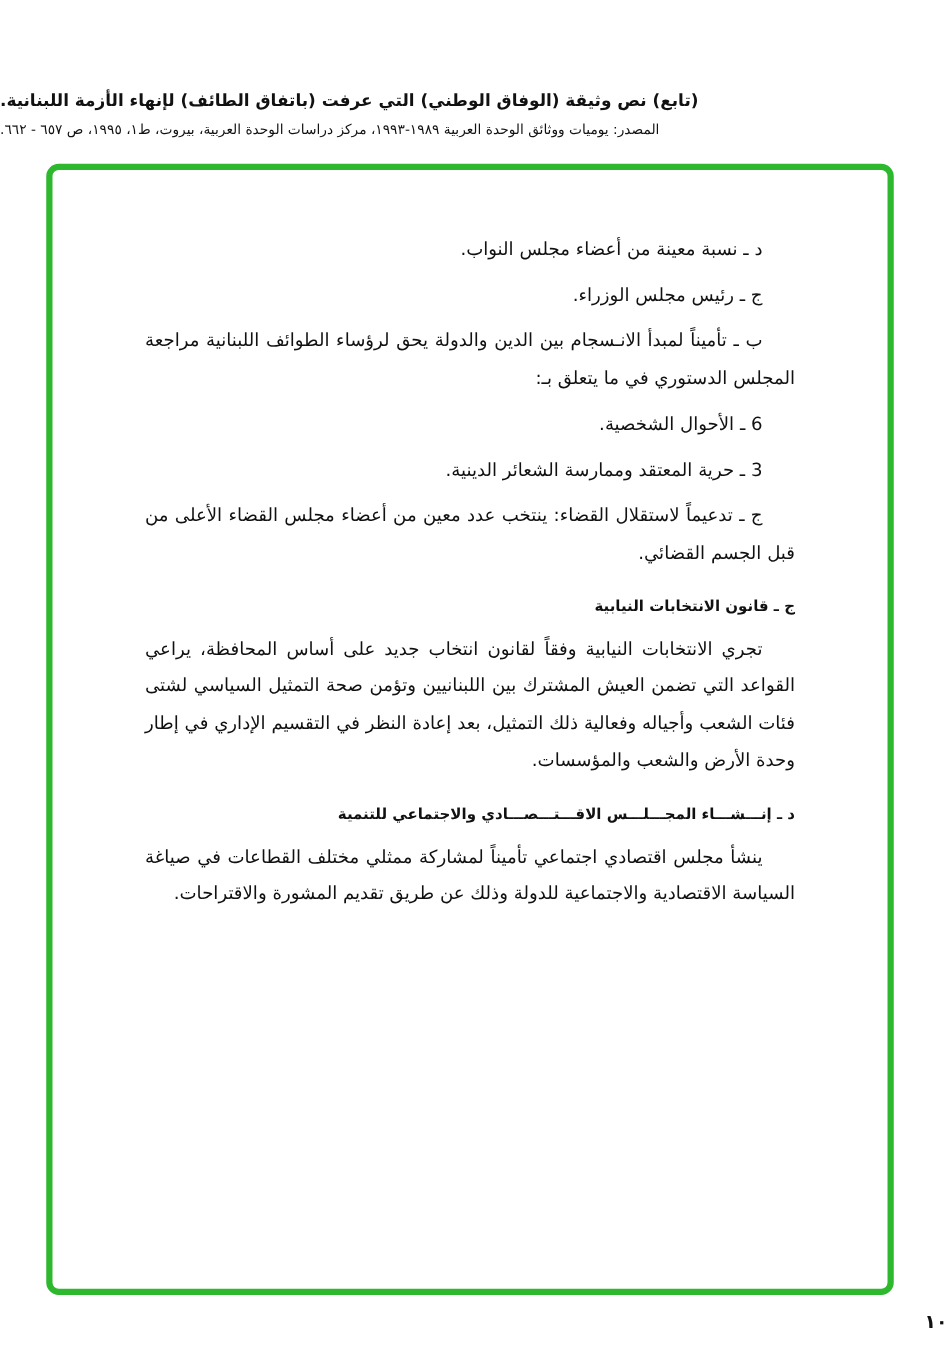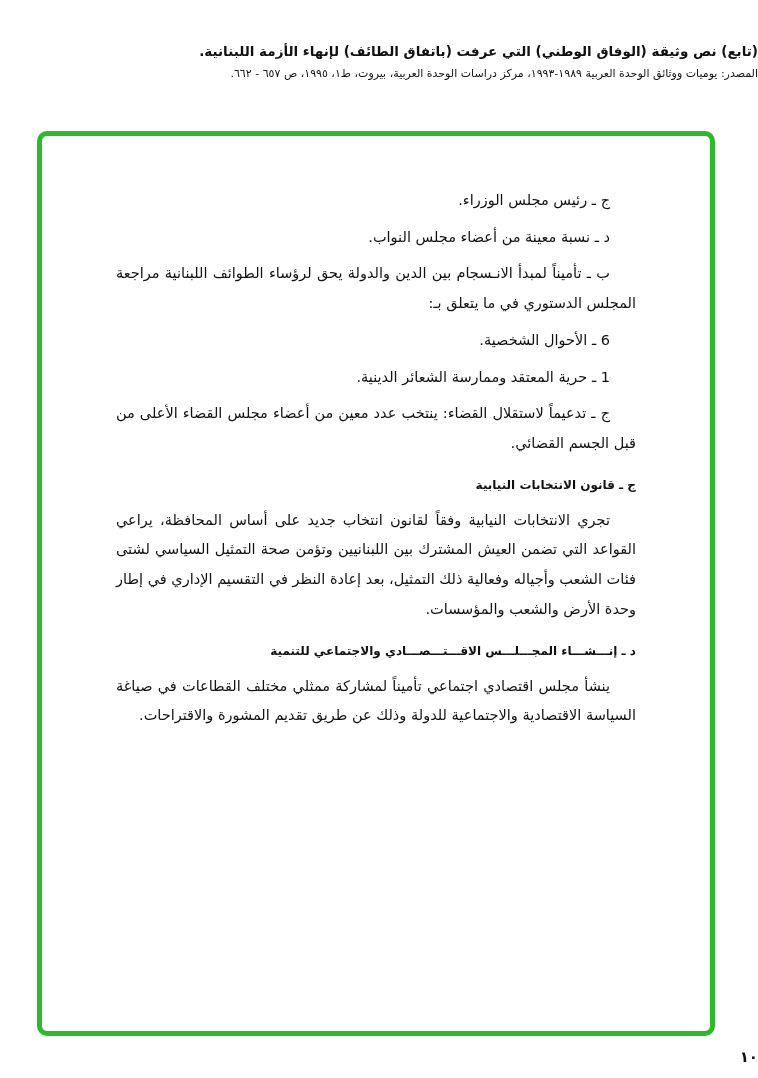--- a/index.html
+++ b/index.html
@@ -7,22 +7,22 @@
   html, body { background: #ffffff; }
   body {
     width: 758px; height: 1078px;
     position: relative;
     font-family: "DejaVu Sans", sans-serif;
     color: var(--ink);
     direction: rtl;
     overflow: hidden;
   }
   .doc-header {
-    padding-top: 43px;
-    text-align: right;
+    padding-top: 73px;
+    text-align: left;
   }
   .doc-title {
     font-size: 13.5px;
     font-weight: bold;
     letter-spacing: 0.2px;
   }
   .doc-source {
     font-size: 11px;
     font-weight: normal;
     margin-top: 8px;
@@ -71,25 +71,25 @@
 
 <div class="page">
 
   <header class="doc-header">
     <div class="doc-title">(تابع) نص وثيقة (الوفاق الوطني) التي عرفت (باتفاق الطائف) لإنهاء الأزمة اللبنانية.</div>
     <div class="doc-source">المصدر: يوميات ووثائق الوحدة العربية ١٩٨٩-١٩٩٣، مركز دراسات الوحدة العربية، بيروت، ط١، ١٩٩٥، ص ٦٥٧ - ٦٦٢.</div>
   </header>
 
   <div class="green-box">
     <div class="content">
+      <p class="item">د ـ نسبة معينة من أعضاء مجلس النواب.</p>
       <p class="item">ج ـ رئيس مجلس الوزراء.</p>
-      <p class="item">د ـ نسبة معينة من أعضاء مجلس النواب.</p>
       <p class="para">ب ـ تأميناً لمبدأ الانـسجام بين الدين والدولة يحق لرؤساء الطوائف اللبنانية مراجعة المجلس الدستوري في ما يتعلق بـ:</p>
       <p class="item">6 ـ الأحوال الشخصية.</p>
-      <p class="item">1 ـ حرية المعتقد وممارسة الشعائر الدينية.</p>
+      <p class="item">3 ـ حرية المعتقد وممارسة الشعائر الدينية.</p>
       <p class="para">ج ـ تدعيماً لاستقلال القضاء: ينتخب عدد معين من أعضاء مجلس القضاء الأعلى من قبل الجسم القضائي.</p>
       <h2 class="heading">ج ـ قانون الانتخابات النيابية</h2>
       <p class="para">تجري الانتخابات النيابية وفقاً لقانون انتخاب جديد على أساس المحافظة، يراعي القواعد التي تضمن العيش المشترك بين اللبنانيين وتؤمن صحة التمثيل السياسي لشتى فئات الشعب وأجياله وفعالية ذلك التمثيل، بعد إعادة النظر في التقسيم الإداري في إطار وحدة الأرض والشعب والمؤسسات.</p>
       <h2 class="heading">د ـ إنـــشـــاء المجـــلـــس الاقـــتـــصـــادي والاجتماعي للتنمية</h2>
       <p class="para">ينشأ مجلس اقتصادي اجتماعي تأميناً لمشاركة ممثلي مختلف القطاعات في صياغة السياسة الاقتصادية والاجتماعية للدولة وذلك عن طريق تقديم المشورة والاقتراحات.</p>
     </div>
   </div>
 
   <footer>
     <div class="page-number">١٠</div>

